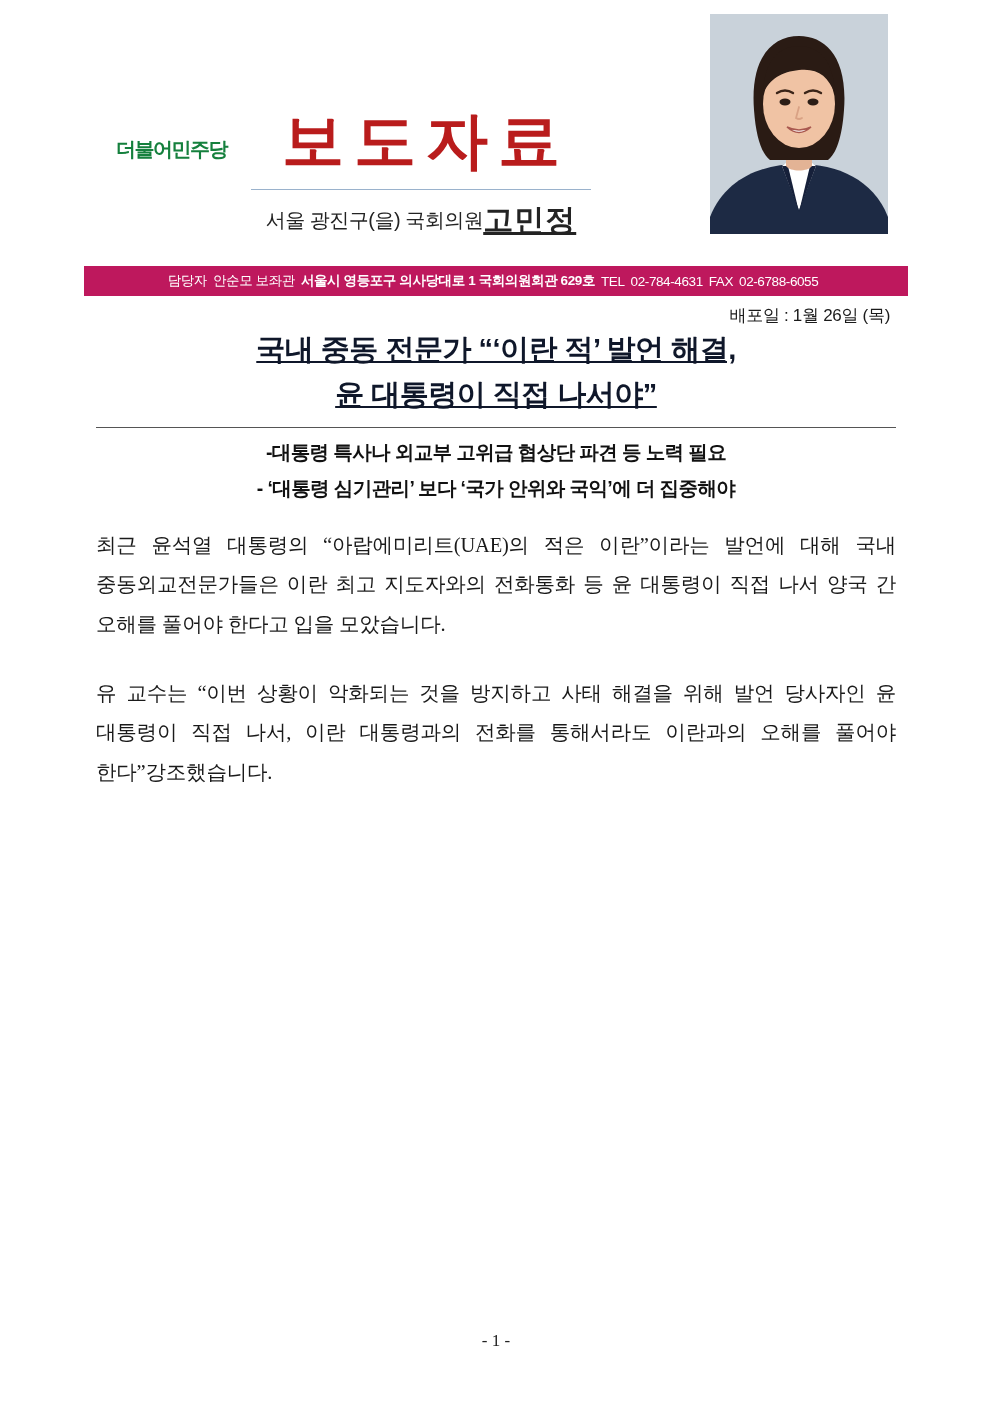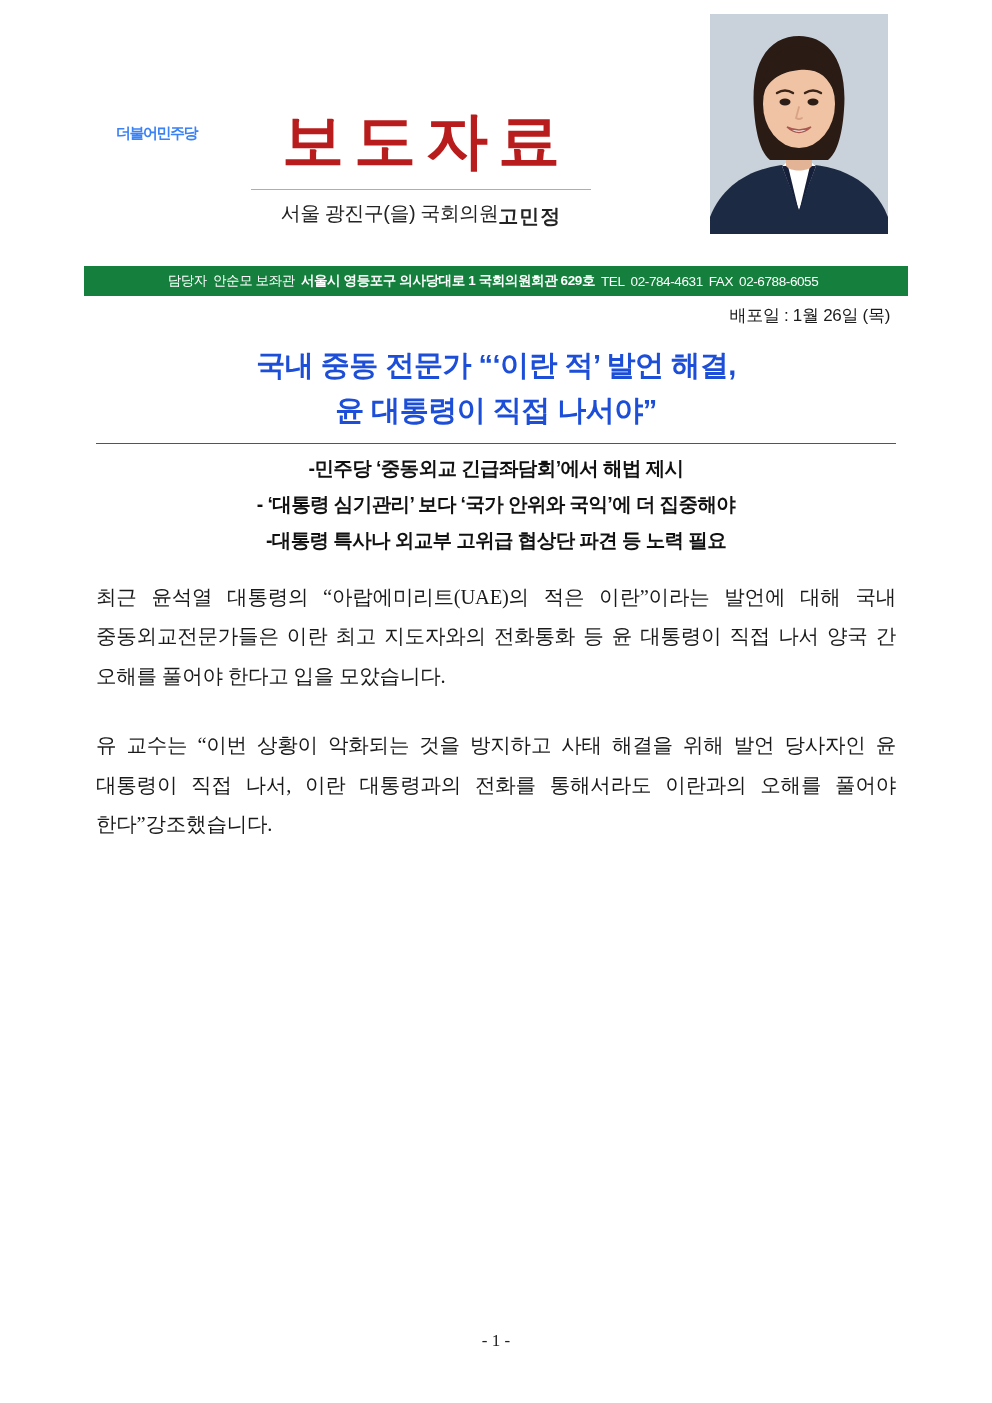--- a/index.html
+++ b/index.html
@@ -26,26 +26,26 @@
   
   .letterhead {
     position: relative;
     height: 260px;
     padding-top: 108px;
     box-sizing: border-box;
   }
   .party-logo {
     position: absolute;
     left: 20px;
-    top: 124px;
-    font-family: "Liberation Sans", sans-serif;
-    font-weight: bold;
-    font-size: 15px;
+    top: 136px;
+    font-family: "Liberation Sans", sans-serif;
+    font-weight: bold;
+    font-size: 20px;
     letter-spacing: -1.5px;
-    color: #3b82f6;
+    color: #15803d;
     white-space: nowrap;
   }
   .headline-block {
     text-align: center;
     padding-right: 150px;
   }
   .doc-kind {
     font-family: "Liberation Sans", sans-serif;
     font-weight: bold;
     font-size: 62px;
@@ -62,40 +62,41 @@
     margin: 16px auto 10px auto;
   }
   .member-line {
     font-family: "Liberation Sans", sans-serif;
     font-size: 20px;
     color: #232323;
     letter-spacing: -0.5px;
     white-space: nowrap;
   }
   .member-line .member-name {
-    font-size: 20px;
+    font-size: 30px;
     font-weight: bold;
     letter-spacing: 1px;
     vertical-align: -3px;
+    text-decoration: underline;
   }
 
   
   .portrait {
     position: absolute;
     right: 8px;
     top: 14px;
     width: 178px;
     height: 220px;
     overflow: hidden;
   }
   .portrait svg { display: block; }
 
   
   .contact-bar {
-    background: #15803d;
+    background: #be185d;
     color: #ffffff;
     height: 30px;
     display: flex;
     align-items: center;
     justify-content: center;
     font-family: "Liberation Sans", sans-serif;
     font-size: 13.5px;
     letter-spacing: -0.4px;
     margin: 6px -12px 0 -12px;
     white-space: nowrap;
@@ -113,22 +114,23 @@
   }
 
   
   .title {
     text-align: center;
     font-family: "Liberation Sans", sans-serif;
     font-weight: bold;
     font-size: 29px;
     line-height: 1.55;
     letter-spacing: -0.5px;
-    margin-top: 16px;
-    color: #1d4ed8;
+    margin-top: 0;
+    color: #0f172a;
+    text-decoration: underline;
   }
   .title-rule {
     border: none;
     border-top: 1px solid #555;
     margin: 10px 0 6px 0;
   }
   .subtitles {
     text-align: center;
   }
   .subtitle {
@@ -236,23 +238,22 @@
   <div class="release-date">배포일 : 1월 26일 (목)</div>
 
   <div class="title">
     <div>국내 중동 전문가 “‘이란 적’ 발언 해결,</div>
     <div>윤 대통령이 직접 나서야”</div>
   </div>
 
   <hr class="title-rule">
 
   <div class="subtitles">
-    <div class="subtitle">-민주당 ‘중동외교 긴급좌담회’에서 해법 제시</div>
+    <div class="subtitle">-대통령 특사나 외교부 고위급 협상단 파견 등 노력 필요</div>
     <div class="subtitle">- ‘대통령 심기관리’ 보다 ‘국가 안위와 국익’에 더 집중해야</div>
-    <div class="subtitle">-대통령 특사나 외교부 고위급 협상단 파견 등 노력 필요</div>
   </div>
 
   <div class="body-text">
     <p>최근 윤석열 대통령의 “아랍에미리트(UAE)의 적은 이란”이라는 발언에 대해 국내 중동외교전문가들은 이란 최고 지도자와의 전화통화 등 윤 대통령이 직접 나서 양국 간 오해를 풀어야 한다고 입을 모았습니다.</p>
     <p>유 교수는 “이번 상황이 악화되는 것을 방지하고 사태 해결을 위해 발언 당사자인 윤 대통령이 직접 나서, 이란 대통령과의 전화를 통해서라도 이란과의 오해를 풀어야 한다”강조했습니다.</p>
   </div>
 
   <div class="page-number">- 1 -</div>
 
 </div>

